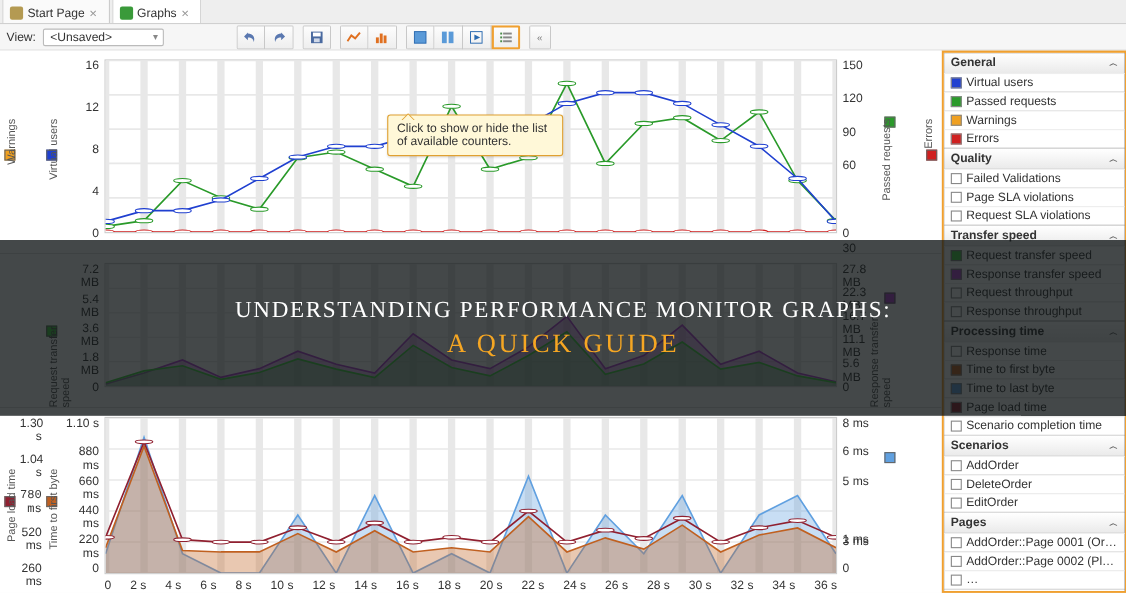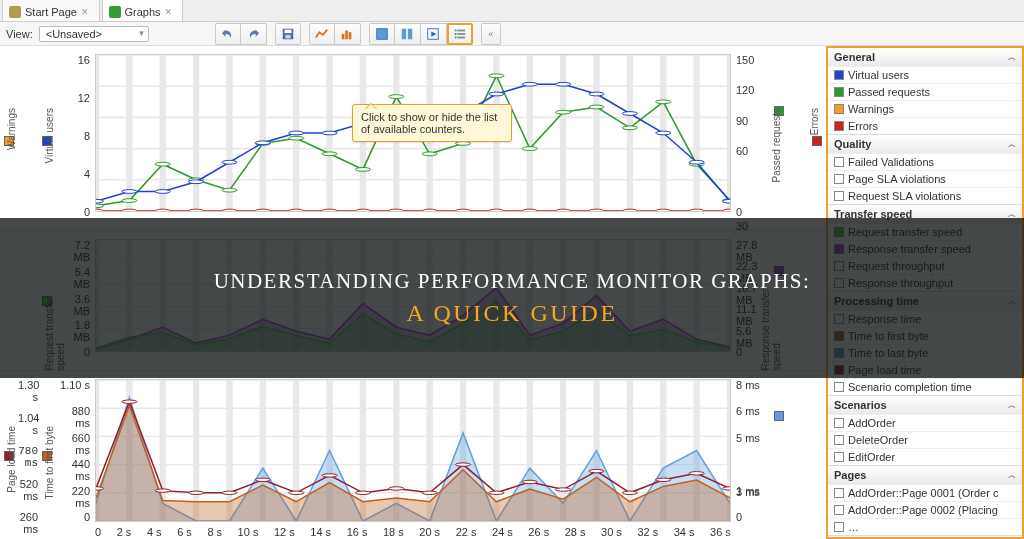--- a/index.html
+++ b/index.html
@@ -12,21 +12,21 @@
   .viewbar{height:24px;background:#f6f6f6;border-bottom:1px solid #ddd;display:flex;align-items:center;padding:0 6px;gap:6px}
   .viewbar .sel{border:1px solid #bbb;background:#fff;padding:1px 14px 1px 6px;min-width:110px;border-radius:2px;position:relative}
   .viewbar .sel::after{content:"▾";position:absolute;right:4px;top:1px;color:#888;font-size:9px}
   .toolbar{display:flex;gap:0;margin-left:60px}
   .tbtn{width:26px;height:22px;border:1px solid #c8c8c8;background:linear-gradient(#fdfdfd,#eee);display:flex;align-items:center;justify-content:center;cursor:pointer}
   .tbtn+.tbtn{border-left:none}
   .tgrp{display:flex;margin-right:8px;border-radius:2px;overflow:hidden}
   .tsvg{width:14px;height:14px}
   .main{display:flex;height:calc(100% - 46px)}
   .charts{flex:1;background:#fff;position:relative;overflow:hidden}
-  .side{width:198px;border:2px solid #f0a030;background:#737373;overflow-y:auto;overflow-x:hidden;font-size:10px}
+  .side{width:168px;border:2px solid #f0a030;background:#737373;overflow-y:auto;overflow-x:hidden;font-size:10px}
   .side::-webkit-scrollbar{width:12px}
   .side::-webkit-scrollbar-thumb{background:#c2c2c2;border-radius:2px}
   .side::-webkit-scrollbar-track{background:#eee}
   .sect{border-bottom:1px solid #dcdcdc}
   .sect-h{background:linear-gradient(#fff,#eaeaea);padding:3px 6px;font-weight:bold;display:flex;justify-content:space-between;align-items:center;cursor:pointer}
   .sect-h .chev{font-size:8px;color:#666}
   .row{display:flex;align-items:center;padding:2px 6px;gap:4px;background:#fff;border-top:1px solid #eee}
   .row .sw{width:10px;height:10px;border:1px solid #888;flex:0 0 10px}
   .row .cb{width:10px;height:10px;border:1px solid #888;flex:0 0 10px}
   .row span{white-space:nowrap;overflow:hidden;text-overflow:ellipsis}

